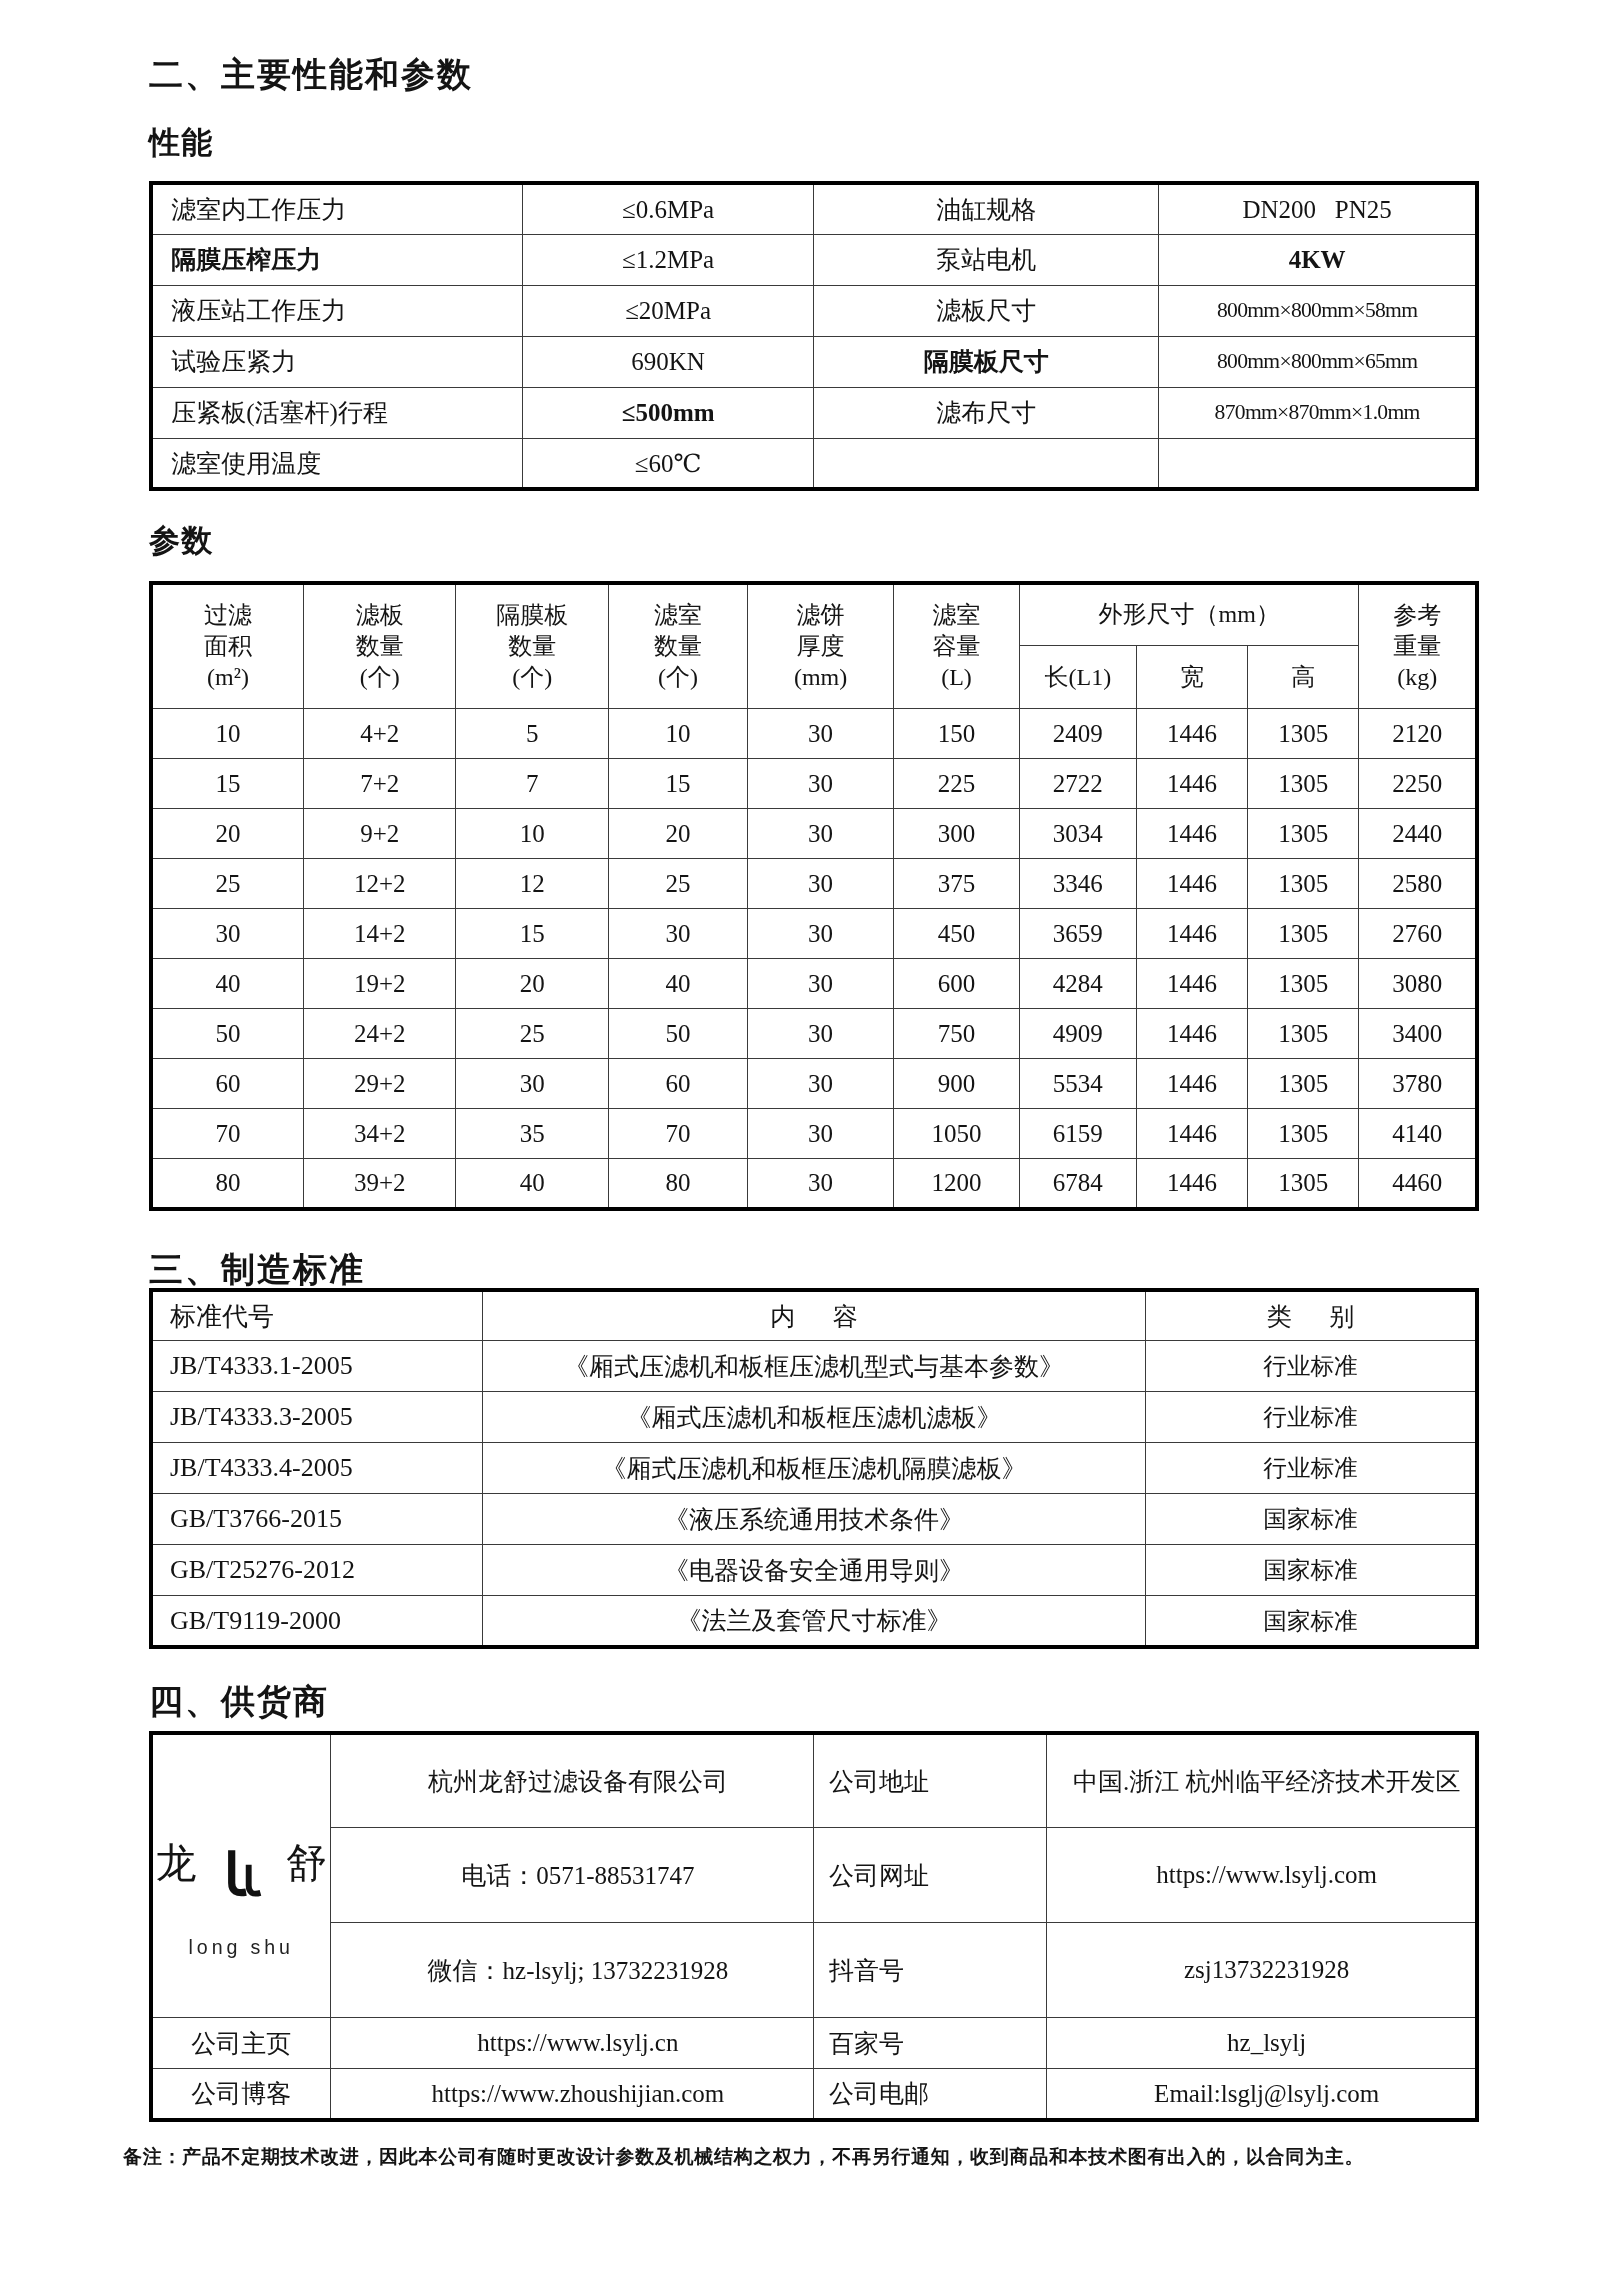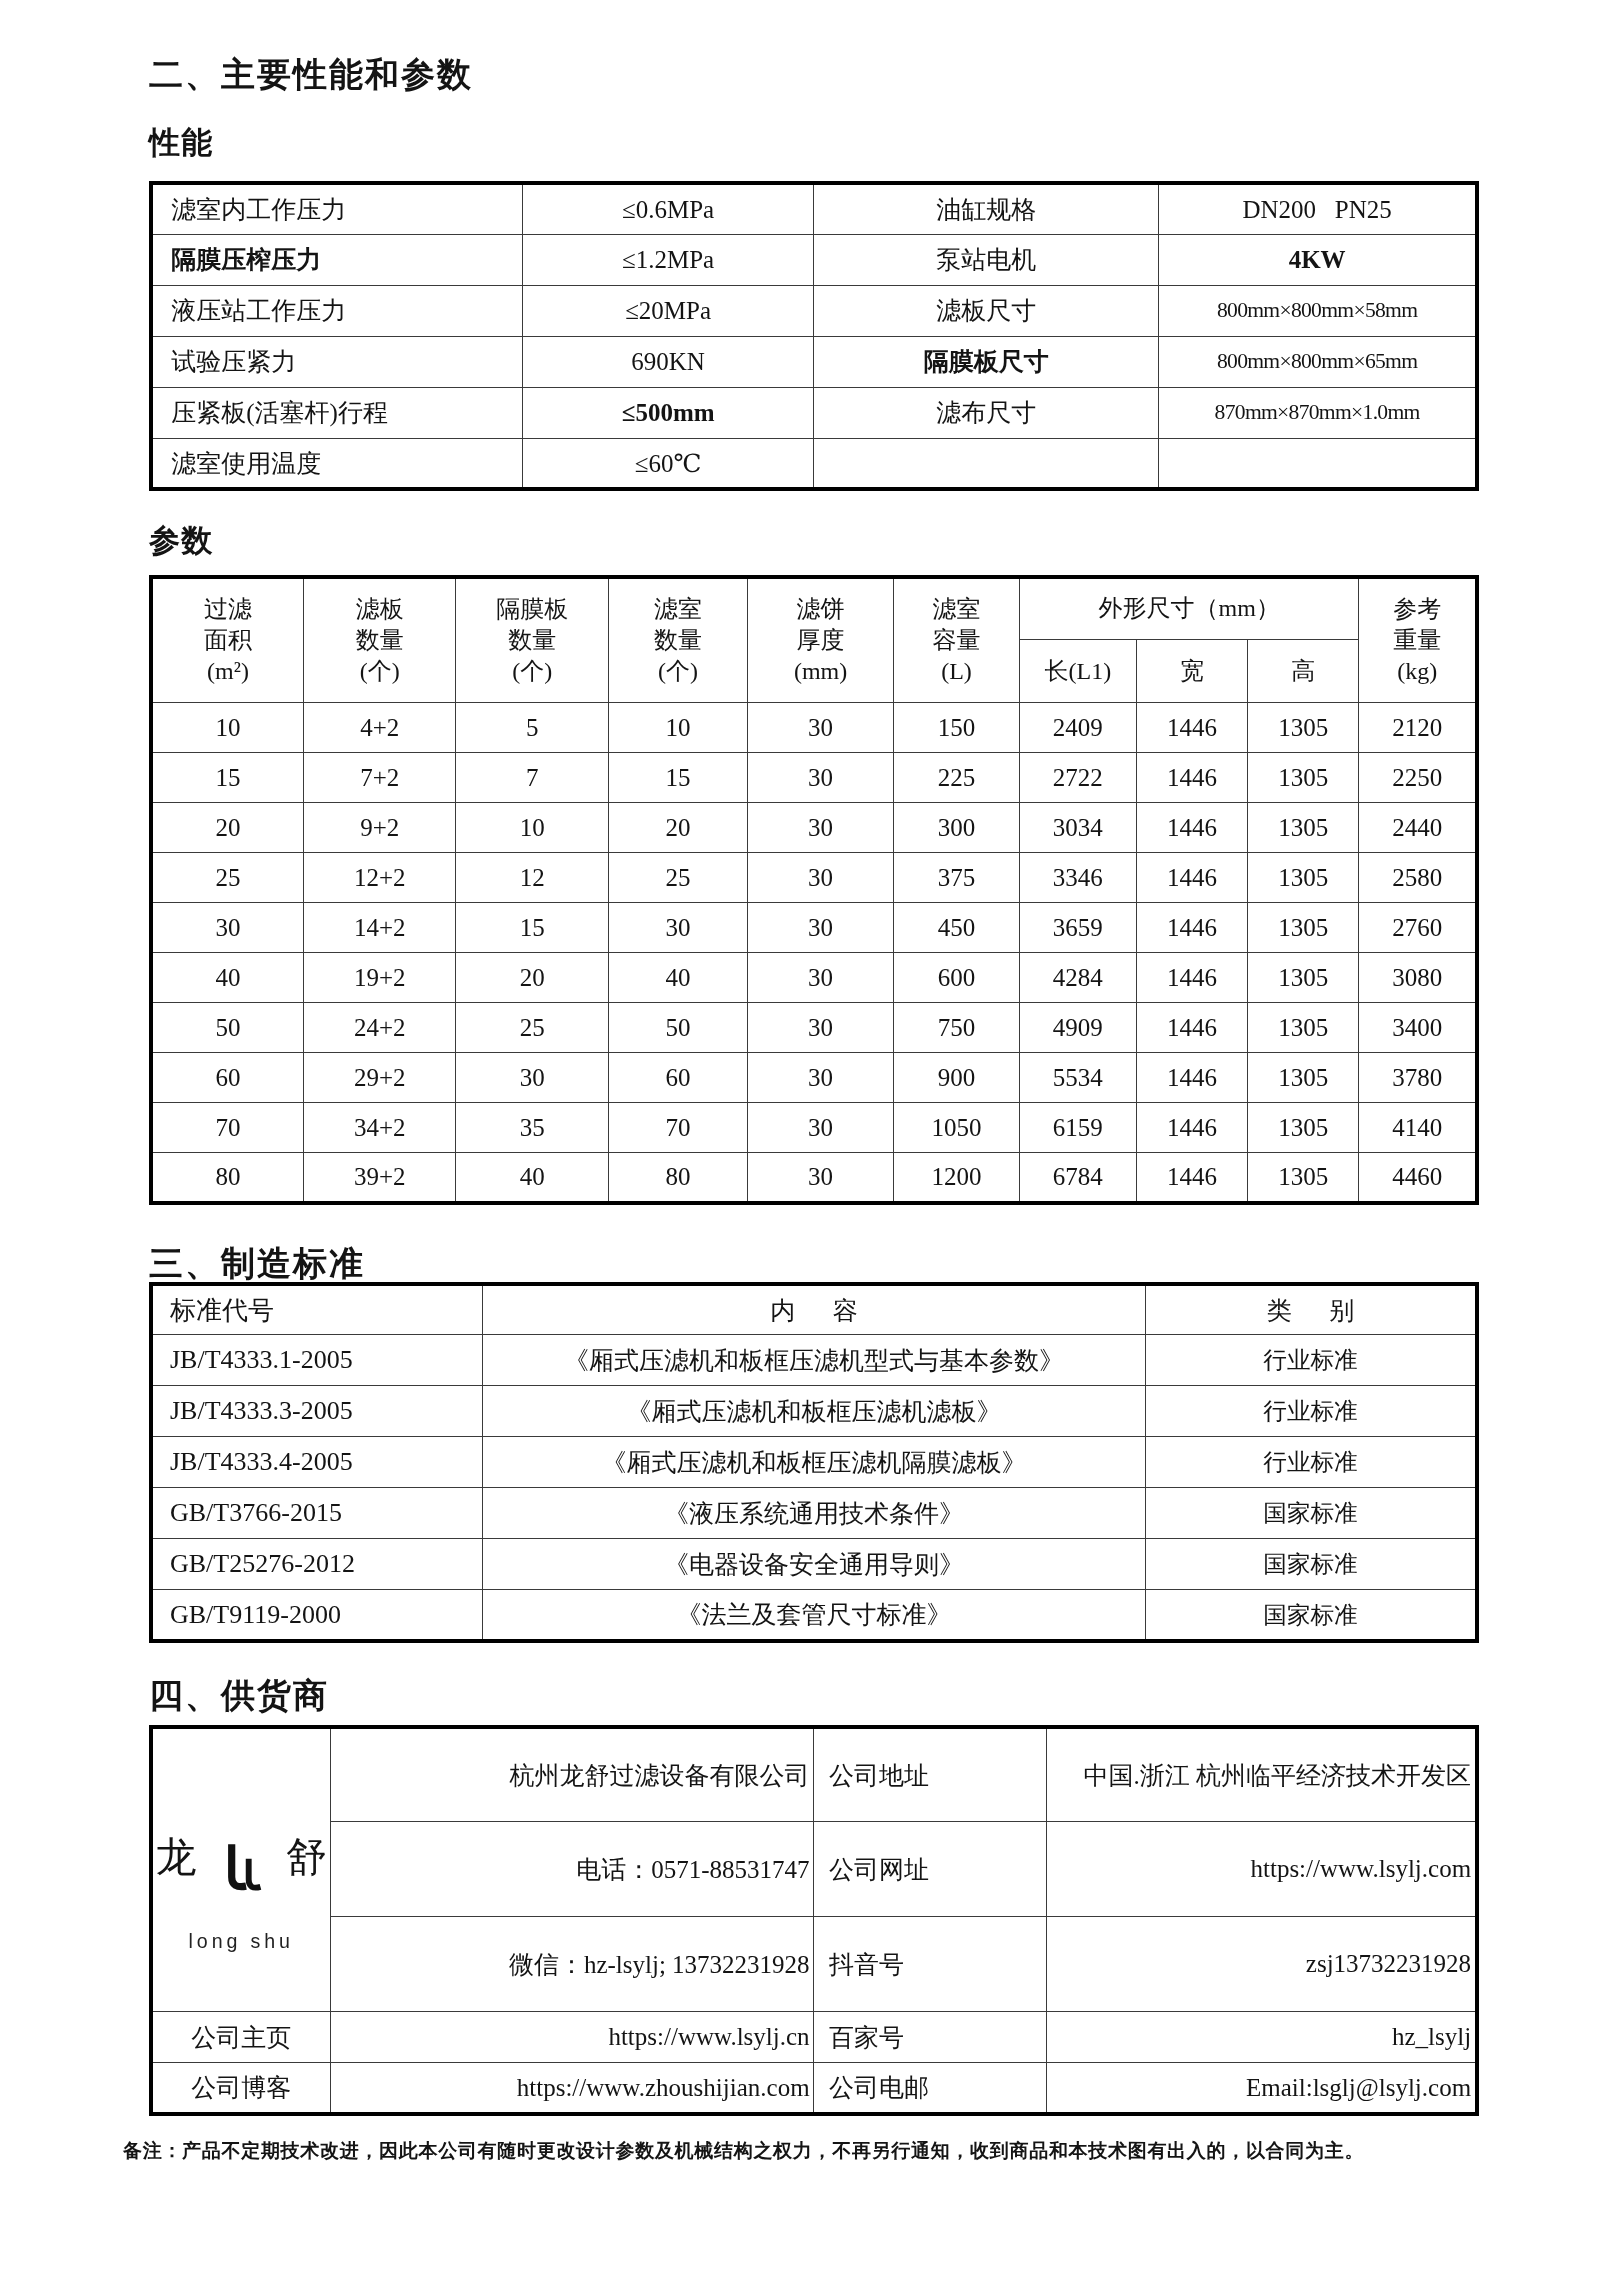--- a/index.html
+++ b/index.html
@@ -21,34 +21,34 @@
         text-align:center;vertical-align:middle;height:51px;
         white-space:pre-wrap;overflow:hidden;padding:0 3.9px;box-sizing:border-box;}
   .b{font-weight:bold;}
 
   
   #perf-table{margin-top:21px;}
   #perf-table td.lbl{text-align:left;padding-left:18.3px;}
   #perf-table td.dim{font-size:21.6px;letter-spacing:-0.7px;}
 
   
-  #params-table{margin-top:16px;}
+  #params-table{margin-top:22px;}
   #params-table th{white-space:pre-line;line-height:1.28;font-size:24px;}
   #params-table thead th{height:63px;}
   #params-table td{height:50px;}
 
   
   #standards-table{}
   #standards-table td:first-child,#standards-table th:first-child{
     text-align:left;padding-left:17px;font-size:26px;}
   #standards-table td:last-child{font-size:23.6px;}
 
   
   #supplier-table{margin-top:10.5px;}
-  #supplier-table td.sv{text-align:right;padding-left:15.7px;}
+  #supplier-table td.sv{text-align:center;padding-left:15.7px;}
   #supplier-table td.sl{text-align:left;padding-left:14.4px;}
   .logo-cell{padding:2.6px;}
   .logo-wrap{display:flex;flex-direction:column;align-items:center;justify-content:center;}
   .logo-row{display:flex;align-items:center;gap:2.6px;}
   .logo-char{font-size:41px;line-height:1;}
   .logo-sub{font-family:"Liberation Sans","DejaVu Sans",sans-serif;
     font-size:19.6px;letter-spacing:3.9px;margin-top:1.3px;color:#222;}
 
   .footnote{margin-top:22px;margin-left:-26px;width:1472px;
     font-size:19px;font-weight:bold;white-space:nowrap;letter-spacing:0.7px;}

